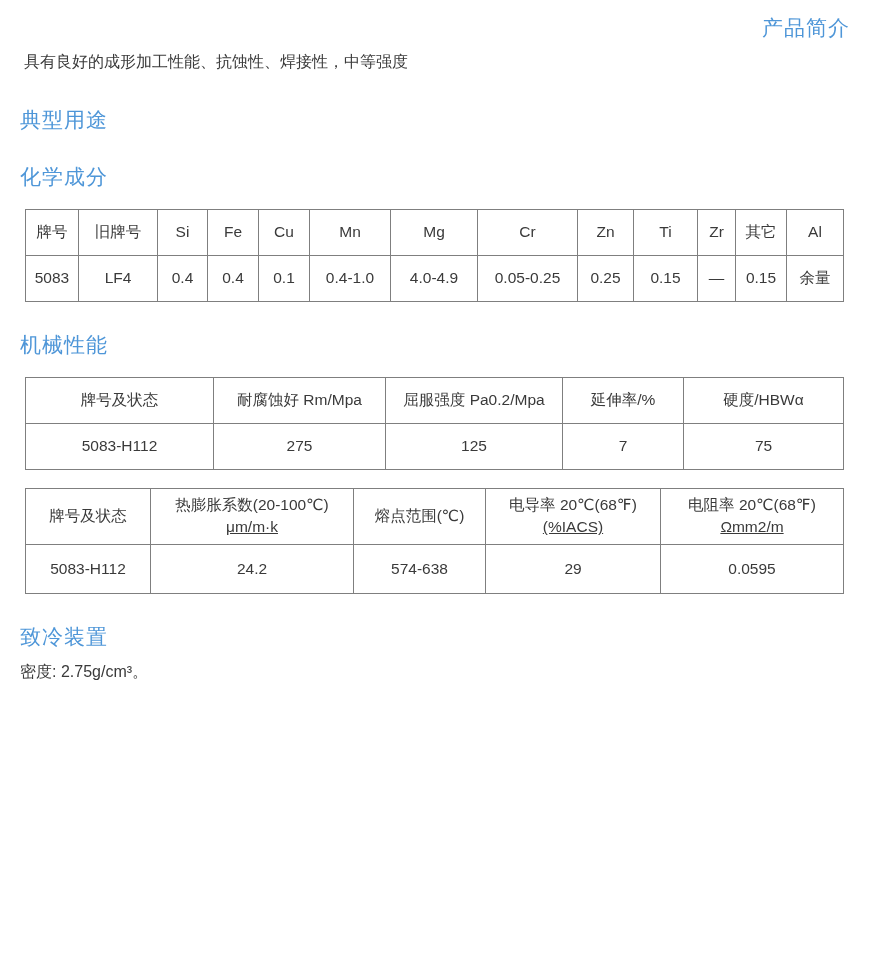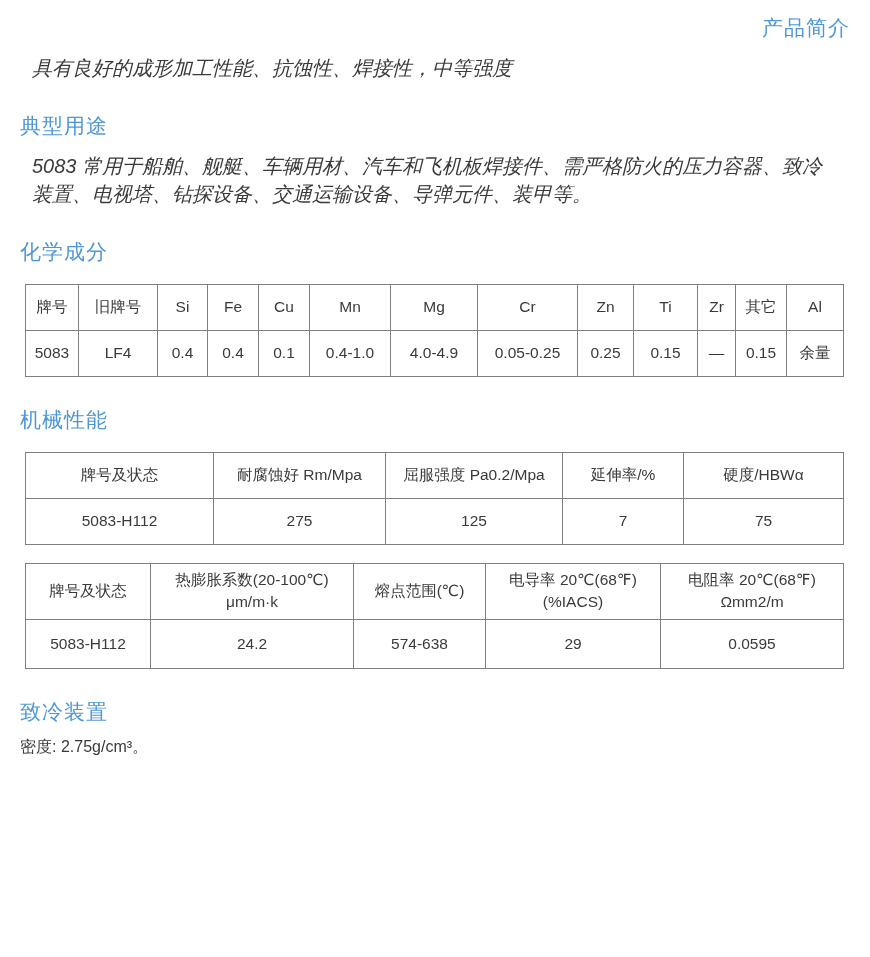--- a/index.html
+++ b/index.html
@@ -21,24 +21,23 @@
   .section-title{
     font-family:"Liberation Serif","DejaVu Serif",serif;
     font-weight:400;
     font-size:21px;
     color:var(--accent);
     margin:29px 0 6px 0;
     letter-spacing:1px;
   }
   .section-title.first{margin-top:4px;text-align:right;}
   .body-text{
-    font-size:20px;
+    font-size:16px;
     line-height:28.5px;
-    margin:12px;
-    font-style:italic;
+    margin:4px;
   }
   .spec-table{
     border-collapse:collapse;
     table-layout:fixed;
     width:818px;
     margin:18px 0 0 5px;
     font-size:15.5px;
     color:var(--text);
     padding-left:8px;
   }
@@ -47,34 +46,33 @@
     text-align:center;
     vertical-align:middle;
     padding:2px 3px;
     overflow:hidden;
   }
   .spec-table tr.hrow td{font-weight:400;}
   .t-chem tr{height:46px;}
   .t-mech tr{height:46px;}
   .t-phys tr.hrow{height:56px;}
   .t-phys tr.drow{height:49px;}
-  .hdr-line2{display:block;line-height:22px;}
+  .hdr-line2{display:block;line-height:22px;text-decoration:underline;}
   .hdr-line1{display:block;line-height:22px;}
   .quality-line{font-size:16px;line-height:29.5px;margin:0;}
 </style>
 </head>
 <body>
 
 <div class="page">
 
   <h2 class="section-title first">产品简介</h2>
   <p class="body-text">具有良好的成形加工性能、抗蚀性、焊接性，中等强度</p>
 
   <h2 class="section-title">典型用途</h2>
-  <p class="body-text">5083 常用于船舶、舰艇、车辆用材、汽车和飞机板焊接件、需严格防火的压力容器、致冷装置、电视塔、钻探设备、交通运输设备、导弹元件、装甲等。</p>
 
   <h2 class="section-title">化学成分</h2>
   <table class="spec-table t-chem">
     <colgroup>
       <col style="width:53px">
         <col style="width:79px">
         <col style="width:50px">
         <col style="width:51px">
       <col style="width:51px">
         <col style="width:81px">

